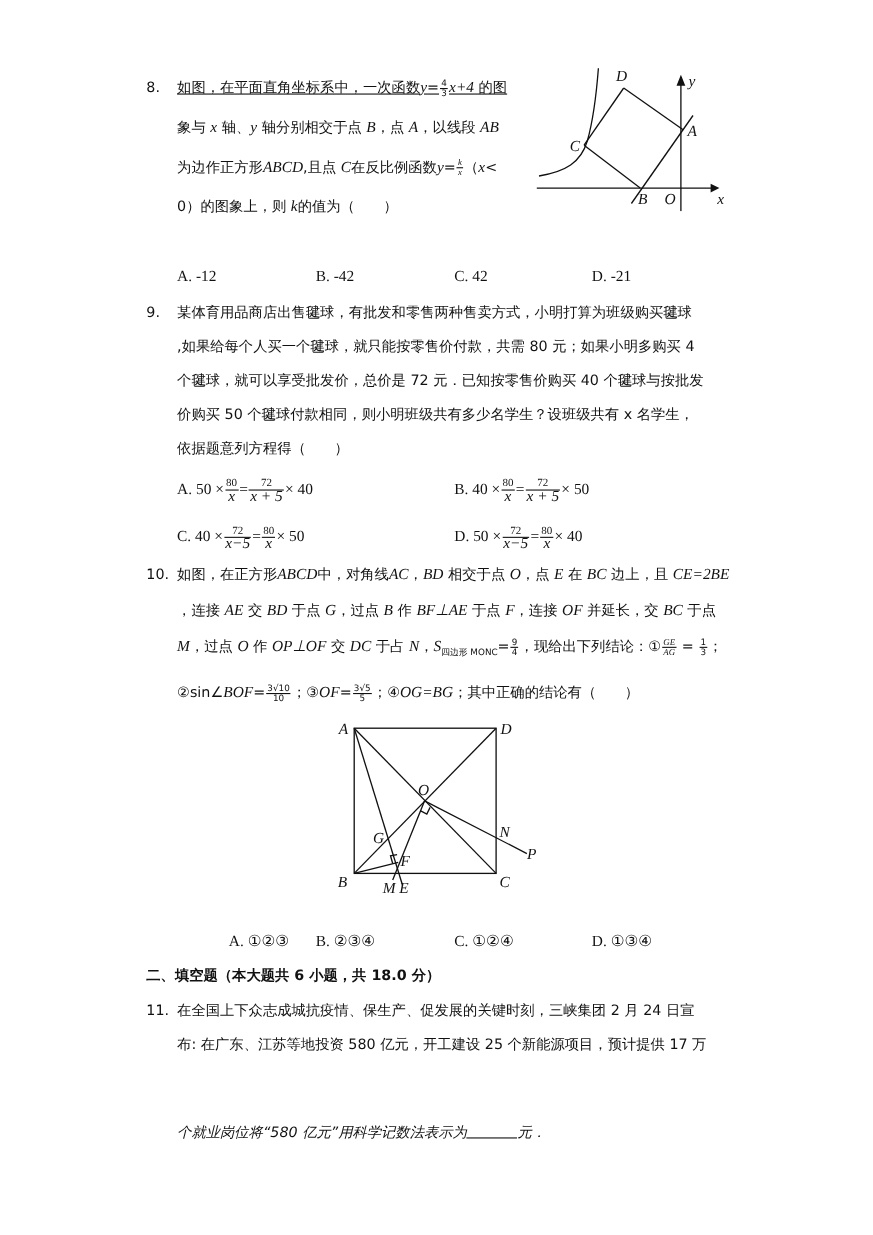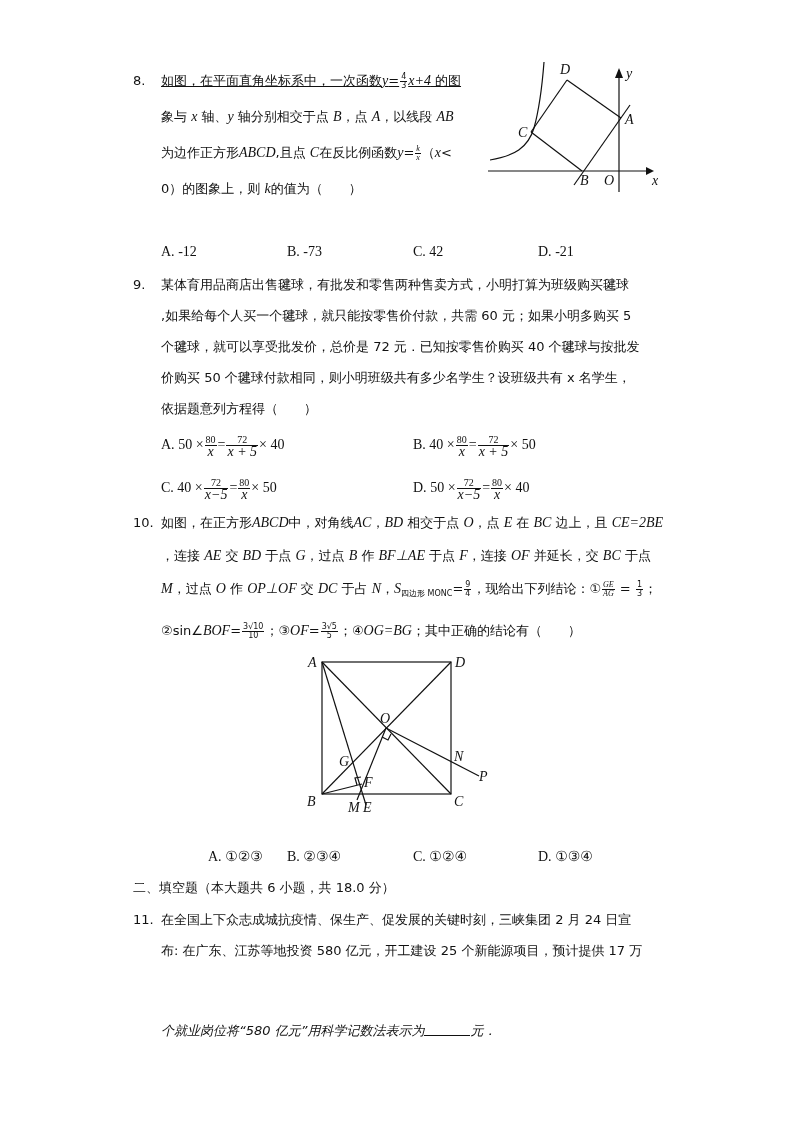--- a/index.html
+++ b/index.html
@@ -8,21 +8,21 @@
   .line { position:absolute; white-space:nowrap; line-height:18px; font-size:13px; }
   .num { position:absolute; font-size:13px; line-height:18px; }
   .it { font-family:"Liberation Serif", serif; font-style:italic; font-size:14px; }
   .frac { display:inline-block; vertical-align:middle; text-align:center; font-size:8px; line-height:8px; margin:0 1px; }
   .frac .n { display:block; border-bottom:1px solid #111; padding:0 1px; }
   .frac .d { display:block; padding:0 1px; }
   .frac.big { font-size:10px; line-height:11px; }
   .opt { position:absolute; font-family:"Liberation Serif", serif; font-size:14px; line-height:18px; white-space:nowrap; }
   .sub { font-size:8px; vertical-align:-3px; }
   .blank { display:inline-block; width:46px; border-bottom:1px solid #111; height:12px; vertical-align:-1px; }
-  .section { position:absolute; font-size:13px; font-weight:normal; line-height:18px; }
+  .section { position:absolute; font-size:13px; font-weight:bold; line-height:18px; }
   svg text { font-family:"Liberation Serif", serif; font-style:italic; font-size:14px; fill:#111; }
 </style>
 </head>
 <body>
 
 <div class="num" style="left:133px;top:72px;">8.</div>
 <div class="line" style="left:161px;top:72px;text-decoration:underline;">
   <span>如图，在平面直角坐标系中，一次函数</span><span class="it">y</span><span>=</span><span class="frac"><span class="n">4</span><span class="d">3</span></span><span class="it">x+4</span><span> 的图</span>
 </div>
 <div class="line" style="left:161px;top:108px;">
@@ -50,27 +50,27 @@
   <text x="76" y="16">D</text>
   <text x="142" y="20">y</text>
   <text x="141" y="66">A</text>
   <text x="34" y="79">C</text>
   <text x="96" y="127">B</text>
   <text x="120" y="127">O</text>
   <text x="168" y="127">x</text>
 </svg>
 
 <div class="opt" style="left:161px;top:243px;"><span>A.</span> <span>-12</span></div>
-<div class="opt" style="left:287px;top:243px;"><span>B.</span> <span>-73</span></div>
+<div class="opt" style="left:287px;top:243px;"><span>B.</span> <span>-42</span></div>
 <div class="opt" style="left:413px;top:243px;text-align:center;"><span>C.</span> <span>42</span></div>
 <div class="opt" style="left:538px;top:243px;"><span>D.</span> <span>-21</span></div>
 
 <div class="num" style="left:133px;top:276px;">9.</div>
 <div class="line" style="left:161px;top:276px;">某体育用品商店出售毽球，有批发和零售两种售卖方式，小明打算为班级购买毽球</div>
-<div class="line" style="left:161px;top:307px;">,如果给每个人买一个毽球，就只能按零售价付款，共需 60 元；如果小明多购买 5</div>
+<div class="line" style="left:161px;top:307px;">,如果给每个人买一个毽球，就只能按零售价付款，共需 80 元；如果小明多购买 4</div>
 <div class="line" style="left:161px;top:338px;">个毽球，就可以享受批发价，总价是 72 元．已知按零售价购买 40 个毽球与按批发</div>
 <div class="line" style="left:161px;top:369px;">价购买 50 个毽球付款相同，则小明班级共有多少名学生？设班级共有 x 名学生，</div>
 <div class="line" style="left:161px;top:400px;">依据题意列方程得（　　）</div>
 
 <div class="opt" style="left:161px;top:434px;">
   <span>A.</span>
   <span>50 ×</span><span class="frac big"><span class="n">80</span><span class="d it">x</span></span><span>=</span><span class="frac big"><span class="n">72</span><span class="d it">x + 5</span></span><span>× 40</span>
 </div>
 <div class="opt" style="left:413px;top:434px;">
   <span>B.</span>

